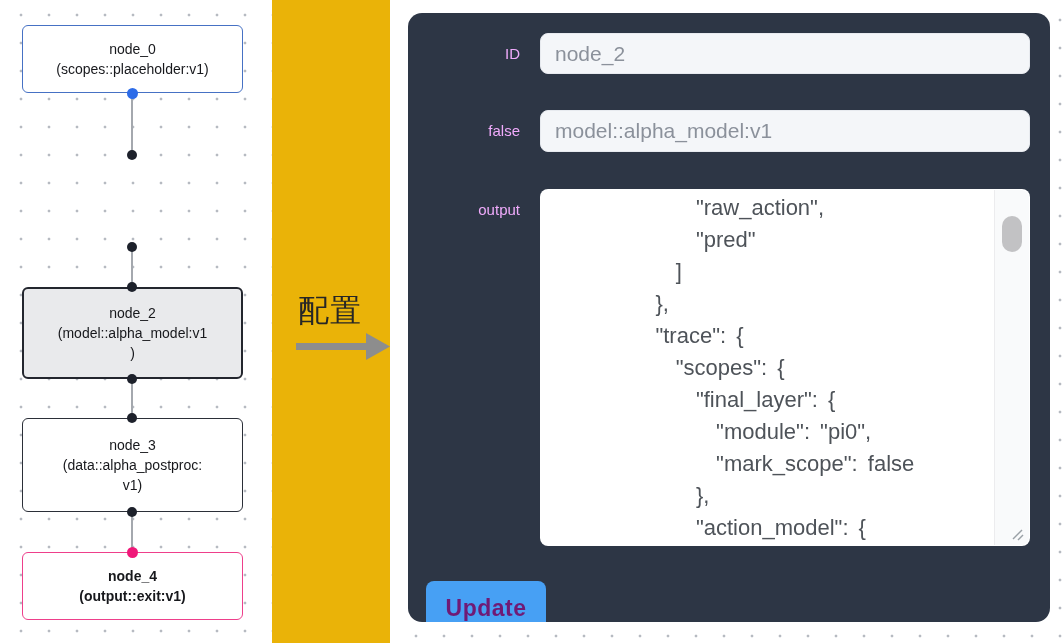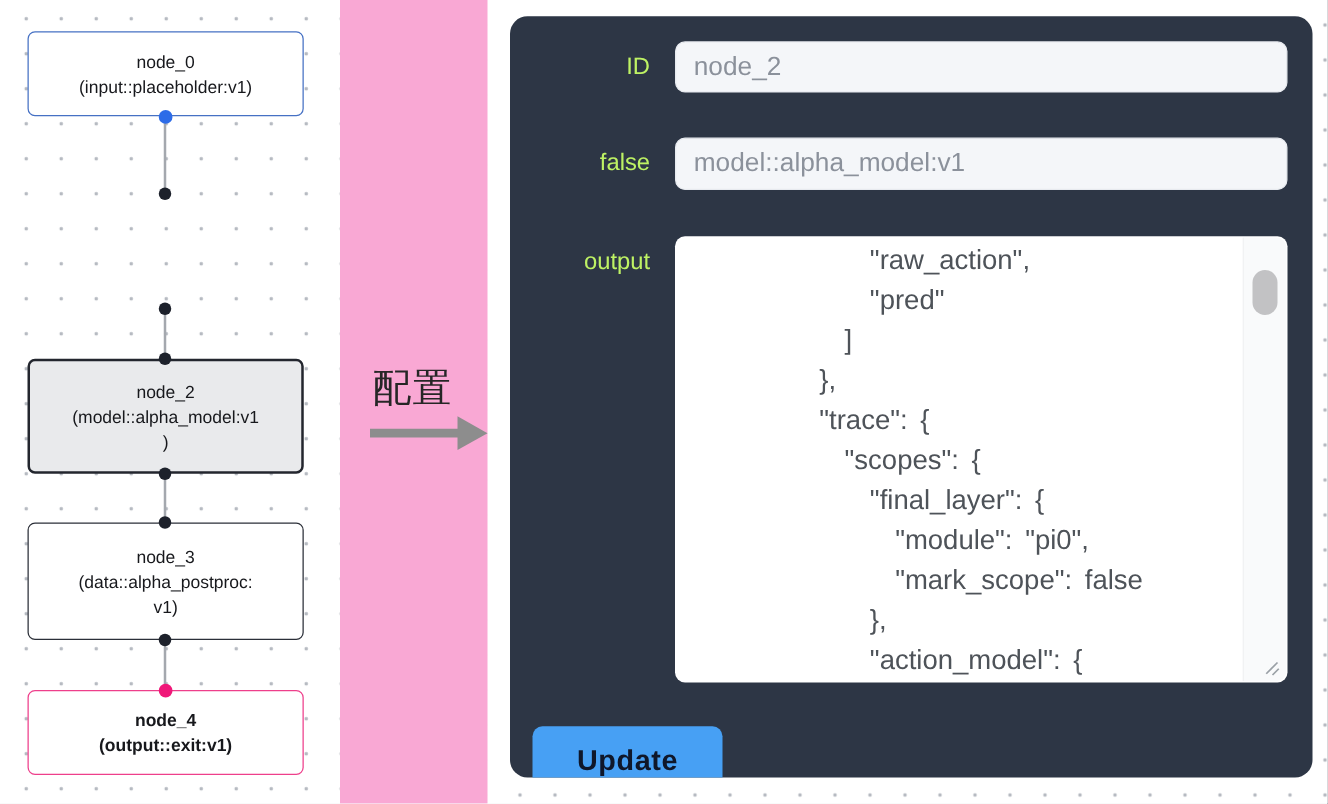--- a/index.html
+++ b/index.html
@@ -30,61 +30,61 @@
   .e1{top:93px;height:63px;}
   .e2{top:247px;height:41px;}
   .e3{top:379px;height:40px;}
   .e4{top:512px;height:41px;}
 
   .port{position:absolute;left:127px;width:10px;height:10px;border-radius:50%;background:#1d212b;z-index:4;}
   .port-blue{background:#2d6ce8;width:11px;height:11px;left:126.5px;}
   .port-pink{background:#f01879;width:11px;height:11px;left:126.5px;}
 
   
-  .mid{position:absolute;left:272px;top:0;width:118px;height:643px;background:#f9a8d4;z-index:2;}
+  .mid{position:absolute;left:272px;top:0;width:118px;height:643px;background:#eab308;z-index:2;}
   .mid-label{position:absolute;left:26px;top:290px;font-size:31px;color:#262626;letter-spacing:1px;}
   .mid-arrow{position:absolute;left:22px;top:330px;}
 
   
   .panel{position:absolute;left:408px;top:13px;width:642px;height:609px;background:#2d3645;
     border-radius:14px;overflow:hidden;z-index:5;}
-  .flabel{position:absolute;left:8px;width:104px;text-align:right;color:#bef264;font-size:19px;}
+  .flabel{position:absolute;left:8px;width:104px;text-align:right;color:#f0abfc;font-size:15px;}
   .lbl-id{top:20px;line-height:41px;}
   .lbl-type{top:97px;line-height:42px;}
   .lbl-config{top:183px;line-height:28px;}
   .finput{position:absolute;left:132px;width:490px;background:#f4f6f9;border:1px solid #e7eaef;
     border-radius:8px;padding:0 14px;font-size:21px;color:#8b919b;outline:none;}
   .in-id{top:20px;height:41px;}
   .in-type{top:97px;height:42px;}
 
   .config-box{position:absolute;left:132px;top:176px;width:490px;height:357px;background:#ffffff;
     border-radius:8px;overflow:hidden;}
   .config-box pre{margin:0;padding:3px 40px 0 75px;font-family:"Liberation Sans","DejaVu Sans",sans-serif;
     font-size:22px;line-height:32px;color:#4e5359;word-spacing:4px;white-space:pre;}
   .scroll-track{position:absolute;top:1px;right:1px;bottom:1px;width:35px;background:#f9fafb;
     border-left:1px solid #ececee;border-radius:0 8px 8px 0;}
   .scroll-thumb{position:absolute;top:26px;left:7px;width:20px;height:36px;background:#c2c2c4;border-radius:10px;}
   .resize{position:absolute;right:5px;bottom:4px;}
 
-  .update{position:absolute;left:18px;top:568px;width:152px;height:54px;background:#47a0f4;border:none;
-    border-radius:8px;color:#0f172a;font-size:23px;font-weight:600;cursor:pointer;letter-spacing:.5px;}
+  .update{position:absolute;left:18px;top:568px;width:120px;height:54px;background:#47a0f4;border:none;
+    border-radius:8px;color:#701a75;font-size:23px;font-weight:600;cursor:pointer;letter-spacing:.5px;}
 </style>
 </head>
 <body>
 
 <div class="stage">
 
   <div class="dots canvas-left">
     <div class="edge e1"></div>
     <div class="edge e2"></div>
     <div class="edge e3"></div>
     <div class="edge e4"></div>
 
     <div class="node node-input n0">node_0
-(input::placeholder:v1)</div>
+(scopes::placeholder:v1)</div>
     <div class="node node-selected n2">node_2
 (model::alpha_model:v1
 )</div>
     <div class="node n3">node_3
 (data::alpha_postproc:
 v1)</div>
     <div class="node node-output n4">node_4
 (output::exit:v1)</div>
 
     <div class="port port-blue" style="top:87.5px"></div>

